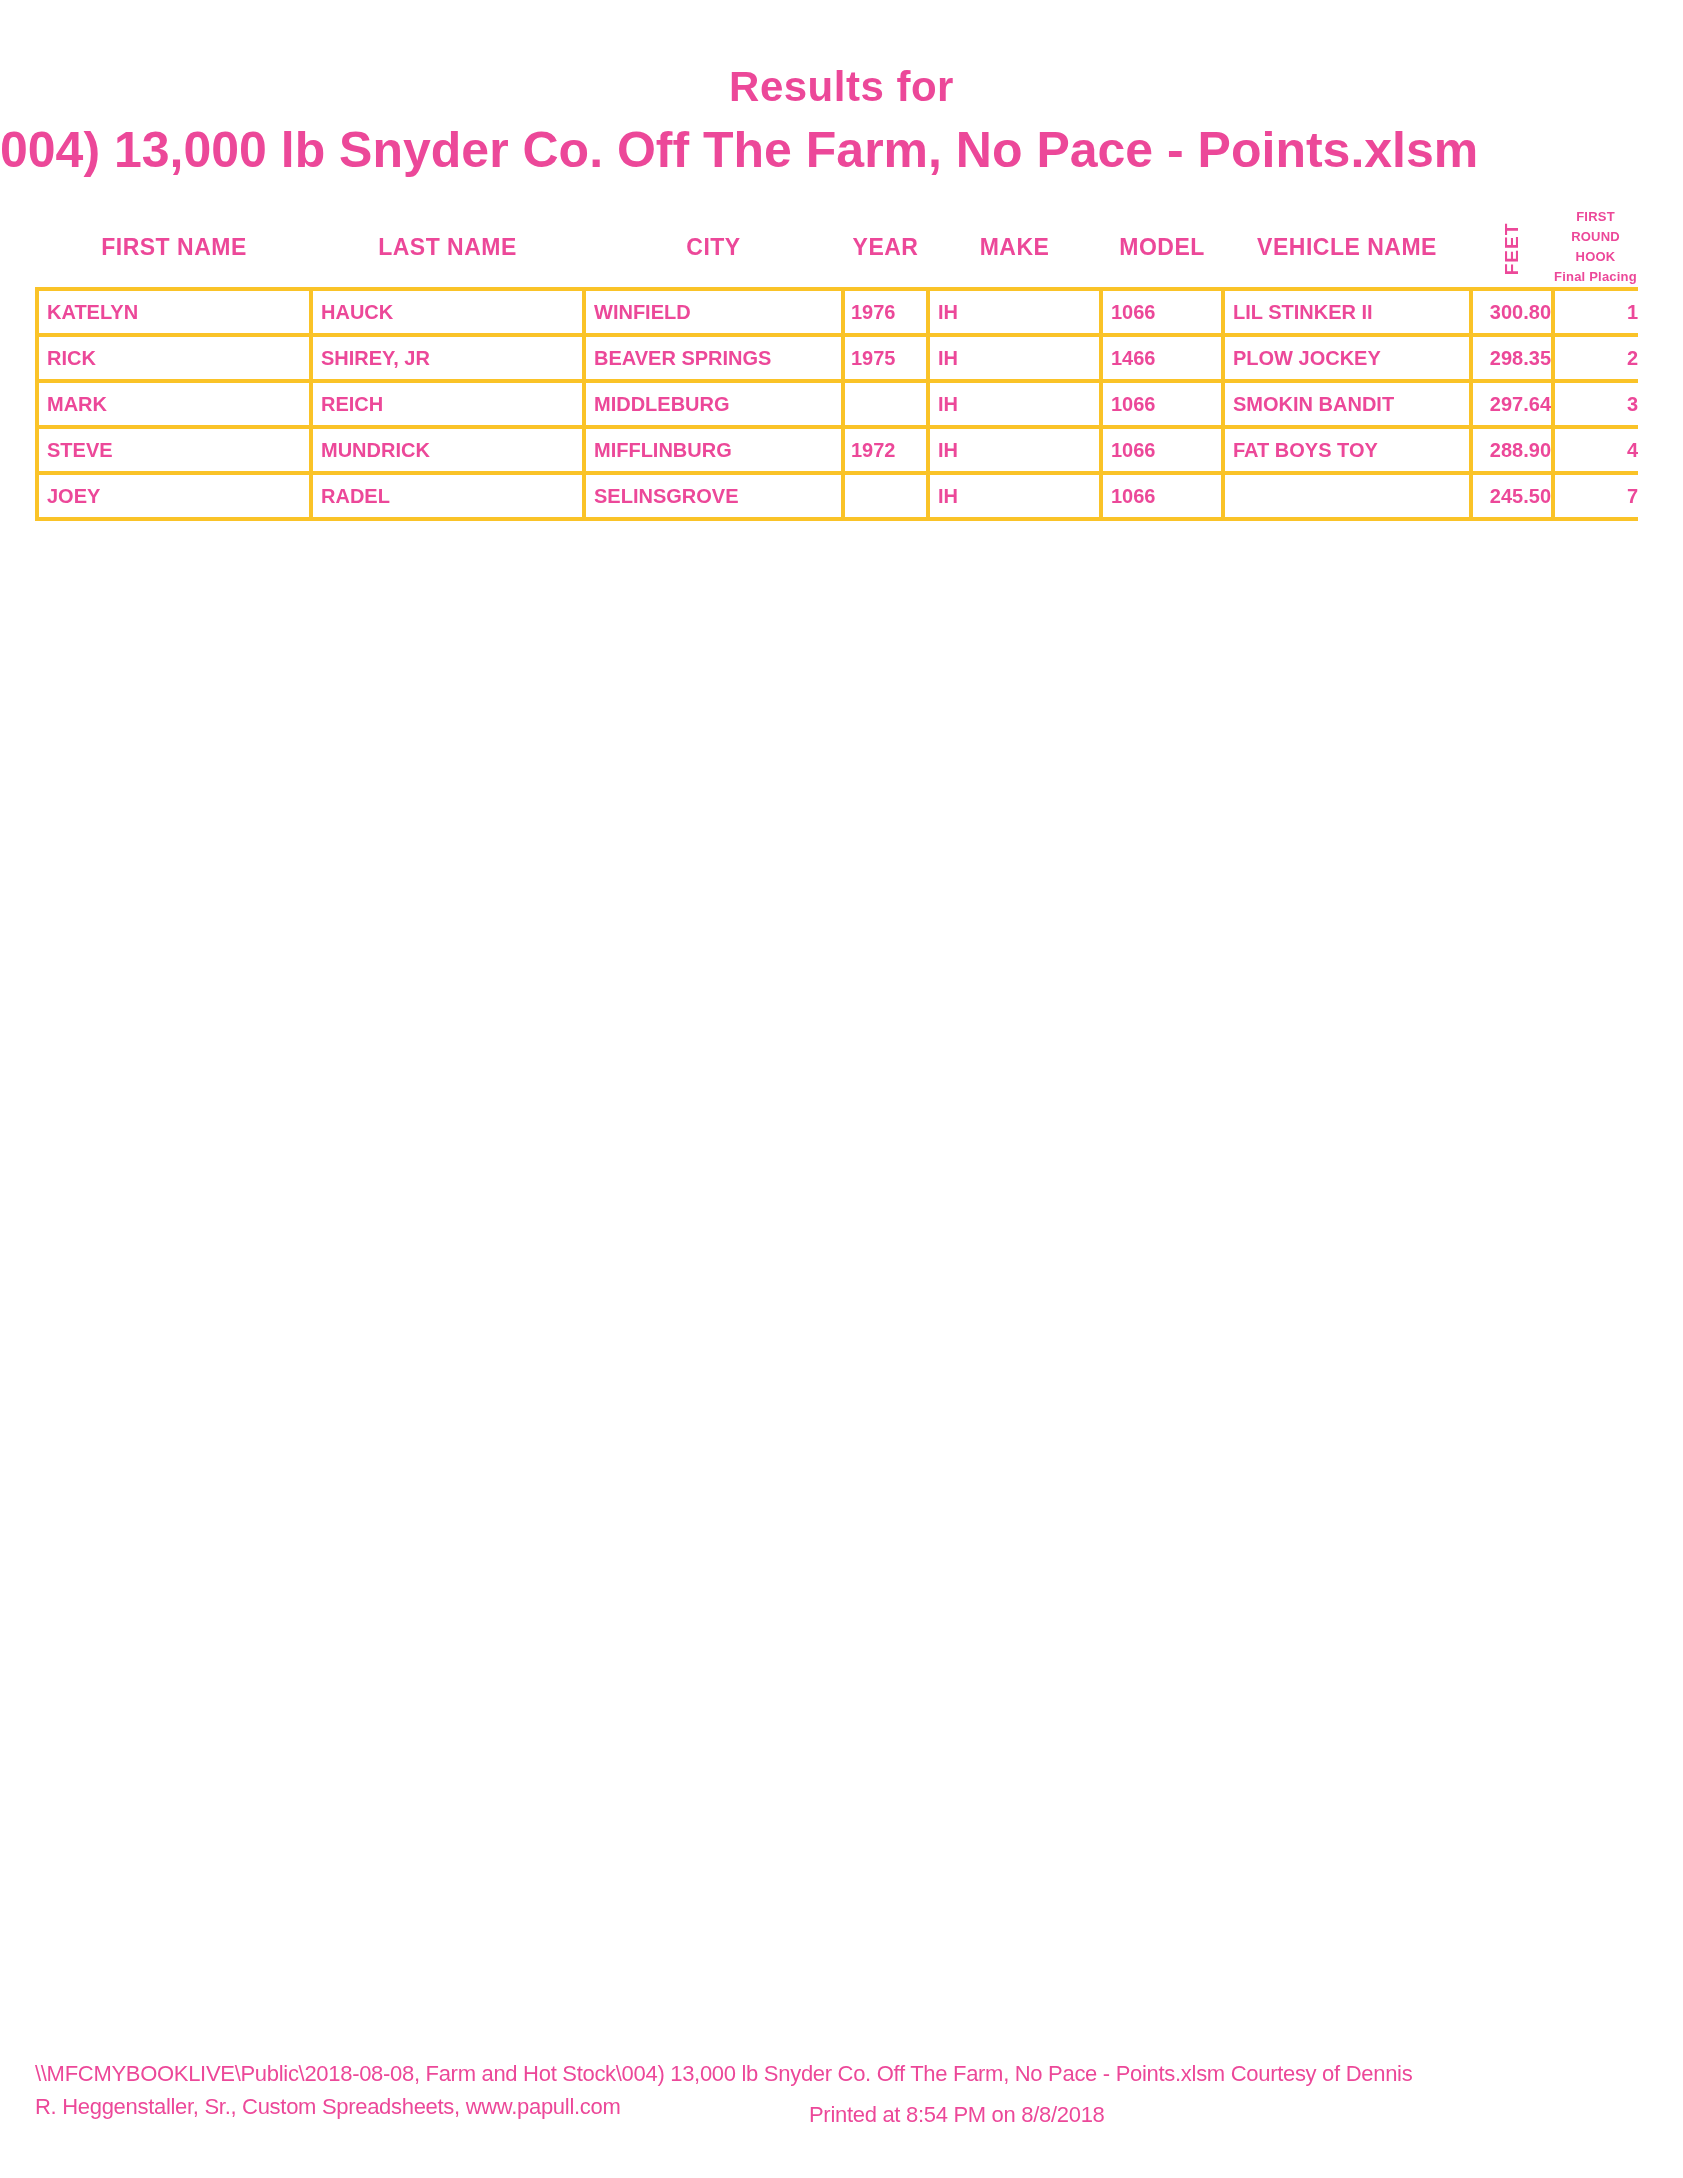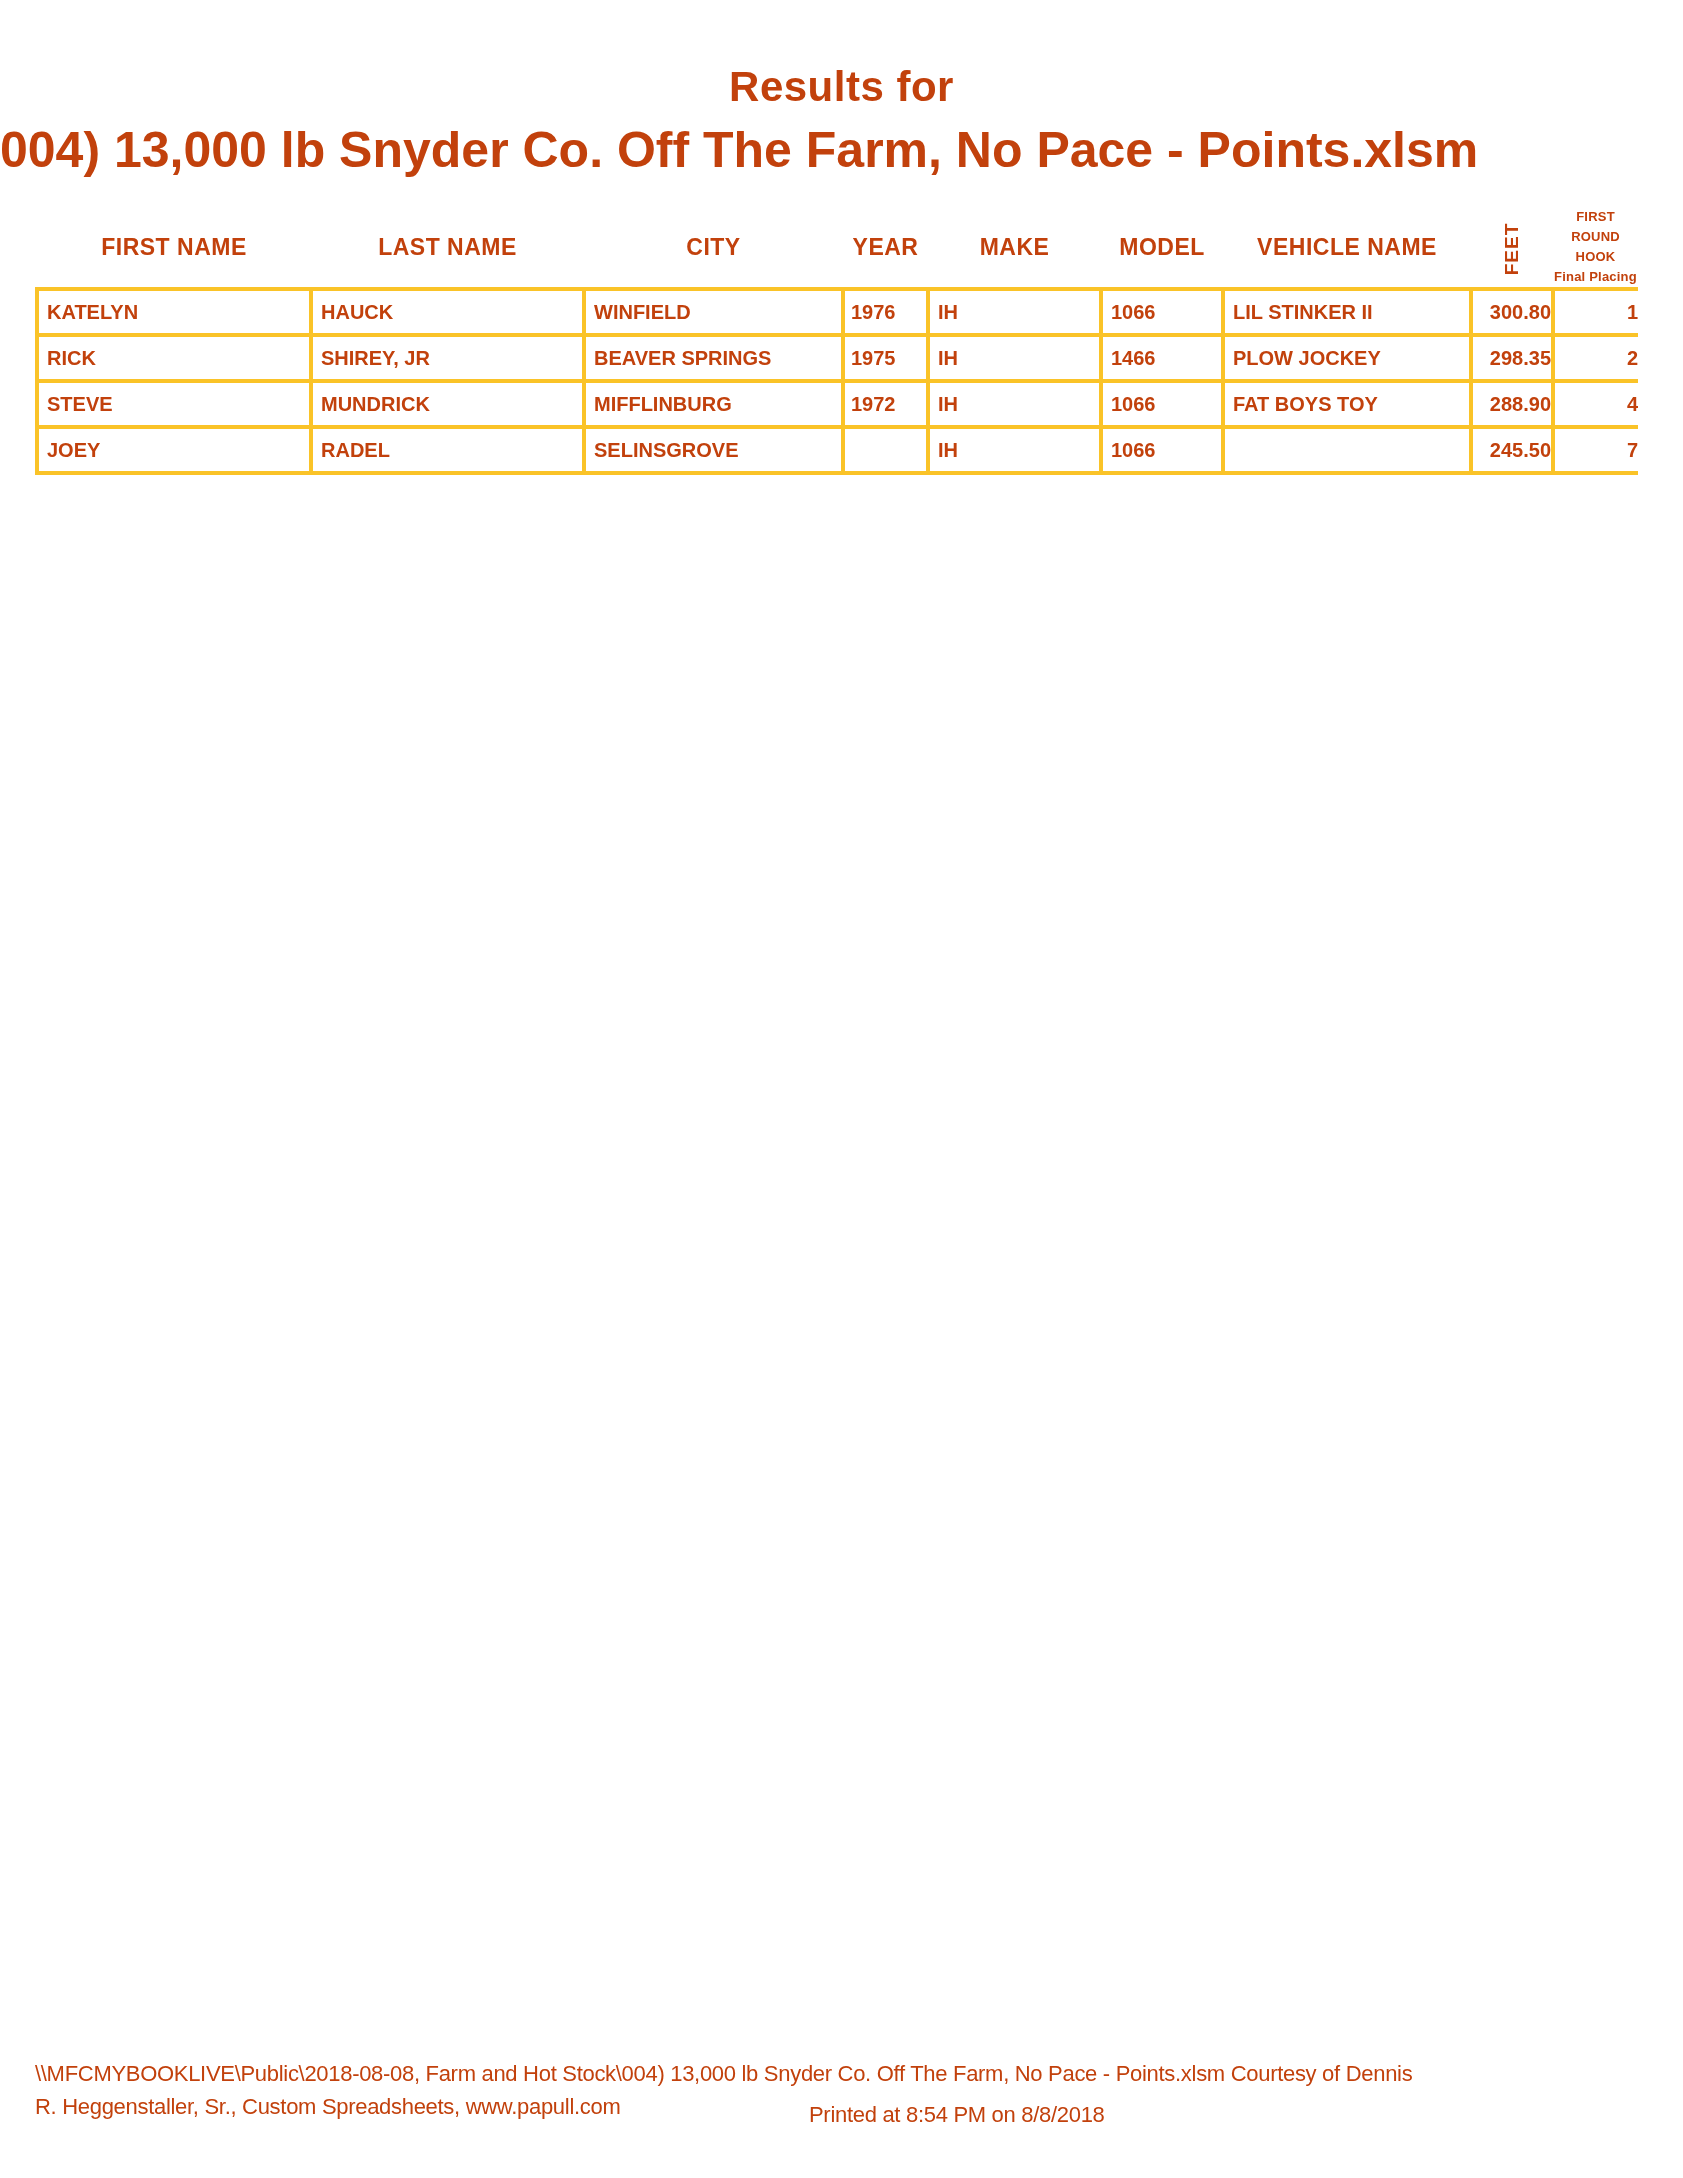--- a/index.html
+++ b/index.html
@@ -6,21 +6,21 @@
     margin: 0;
     padding: 0;
     background: #ffffff;
   }
   .page {
     position: relative;
     width: 1683px;
     height: 2178px;
     background: #ffffff;
     font-family: "Liberation Sans", "DejaVu Sans", sans-serif;
-    color: #c2410c;
+    color: #ec4899;
     overflow: hidden;
   }
   .title1 {
     margin-top: 63px;
     text-align: center;
     font-size: 42px;
     font-weight: bold;
     letter-spacing: 0.5px;
   }
   .title2 {
@@ -148,20 +148,31 @@
           <td>SHIREY, JR</td>
           <td>BEAVER SPRINGS</td>
           <td class="year-cell">1975</td>
           <td>IH</td>
           <td>1466</td>
           <td>PLOW JOCKEY</td>
           <td class="center">298.35</td>
           <td class="center no-right">2</td>
         </tr>
         <tr>
+          <td>MARK</td>
+          <td>REICH</td>
+          <td>MIDDLEBURG</td>
+          <td class="year-cell"></td>
+          <td>IH</td>
+          <td>1066</td>
+          <td>SMOKIN BANDIT</td>
+          <td class="center">297.64</td>
+          <td class="center no-right">3</td>
+        </tr>
+        <tr>
           <td>STEVE</td>
           <td>MUNDRICK</td>
           <td>MIFFLINBURG</td>
           <td class="year-cell">1972</td>
           <td>IH</td>
           <td>1066</td>
           <td>FAT BOYS TOY</td>
           <td class="center">288.90</td>
           <td class="center no-right">4</td>
         </tr>

